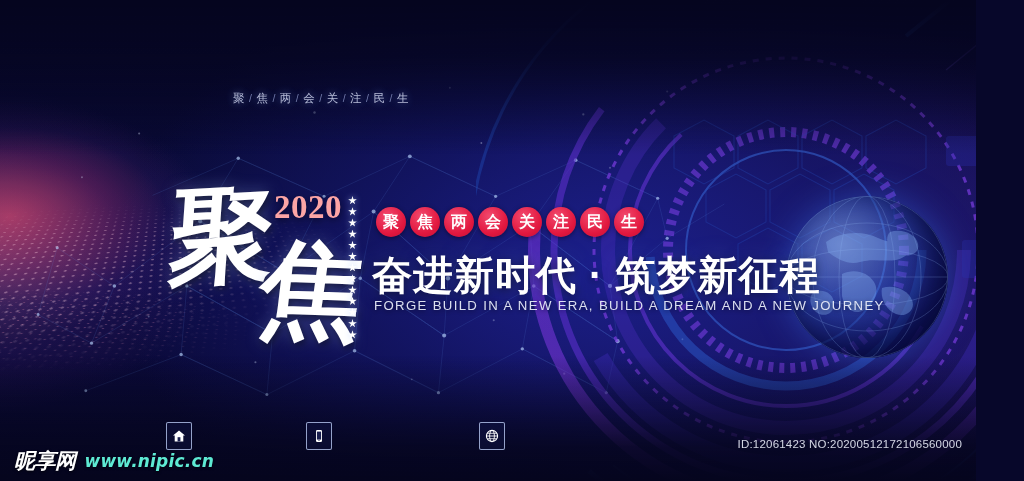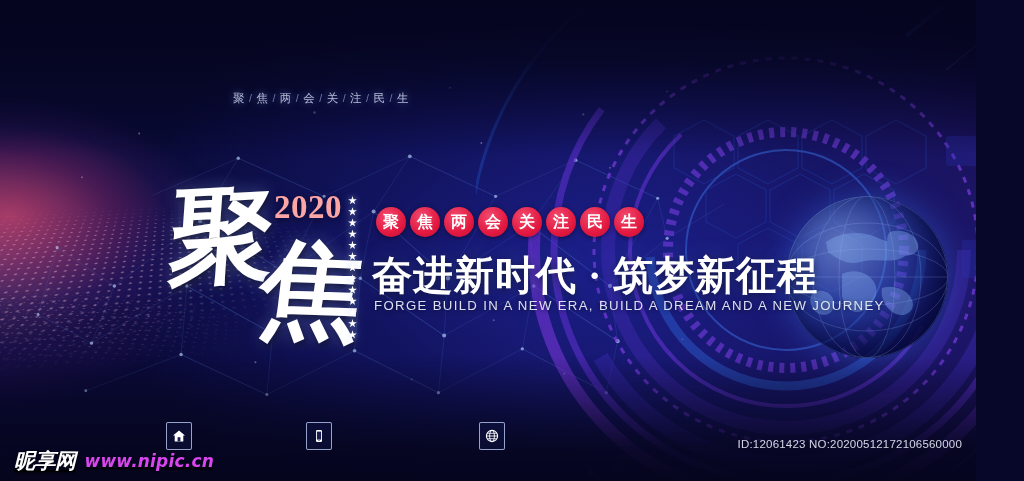--- a/index.html
+++ b/index.html
@@ -122,21 +122,21 @@
     background:radial-gradient(circle at 38% 30%, #f2496e 0%, #e2183f 62%, #c30f34 100%);
     color:#fff;font-size:16px;font-weight:700;
     display:flex;align-items:center;justify-content:center;
     box-shadow:0 1px 5px rgba(0,0,0,.45);
     font-family:"DejaVu Sans", sans-serif;
   }
 
   .headline{
     position:absolute;left:372px;top:248px;
     color:#fff;font-size:40px;font-weight:700;letter-spacing:1px;
-    font-family:Liberation Serif, serif;
+    font-family:Liberation Sans, sans-serif;
     white-space:nowrap;
     text-shadow:0 2px 10px rgba(0,0,0,.55), 0 0 22px rgba(120,160,255,.25);
   }
   .subline{
     position:absolute;left:374px;top:298px;
     color:#e6eaf7;font-size:13.2px;letter-spacing:1.35px;
     white-space:nowrap;opacity:.95;
     text-shadow:0 1px 5px rgba(0,0,0,.6);
   }
 
@@ -146,30 +146,30 @@
     position:absolute;width:24px;height:26px;
     border:1.4px solid rgba(190,205,245,.78);
     border-radius:2px;
     display:flex;align-items:center;justify-content:center;
     background:rgba(20,26,78,.35);
   }
   .ibox svg{display:block;}
 
   
   .wm{
-    position:absolute;left:14px;top:447px;display:flex;align-items:center;gap:9px;text-decoration:underline;
+    position:absolute;left:14px;top:447px;display:flex;align-items:center;gap:9px;
   }
   .wm-cn{
     color:#fff;font-size:21px;font-weight:700;letter-spacing:-.5px;
     font-family:"DejaVu Sans", sans-serif;
     font-style:italic;
     text-shadow:0 1px 3px rgba(0,0,0,.7);
   }
   .wm-url{
-    color:#d946ef;font-size:17px;font-weight:700;font-style:italic;letter-spacing:.2px;
+    color:#5eead4;font-size:17px;font-weight:700;font-style:italic;letter-spacing:.2px;
     font-family:"DejaVu Sans", sans-serif;
     text-shadow:0 1px 3px rgba(0,0,0,.7);
   }
   .idtag{
     position:absolute;right:14px;top:438px;
     color:#e3e6f2;font-size:11.5px;letter-spacing:.2px;
     font-family:"Liberation Sans", sans-serif;
     opacity:.92;
     white-space:nowrap;
   }

